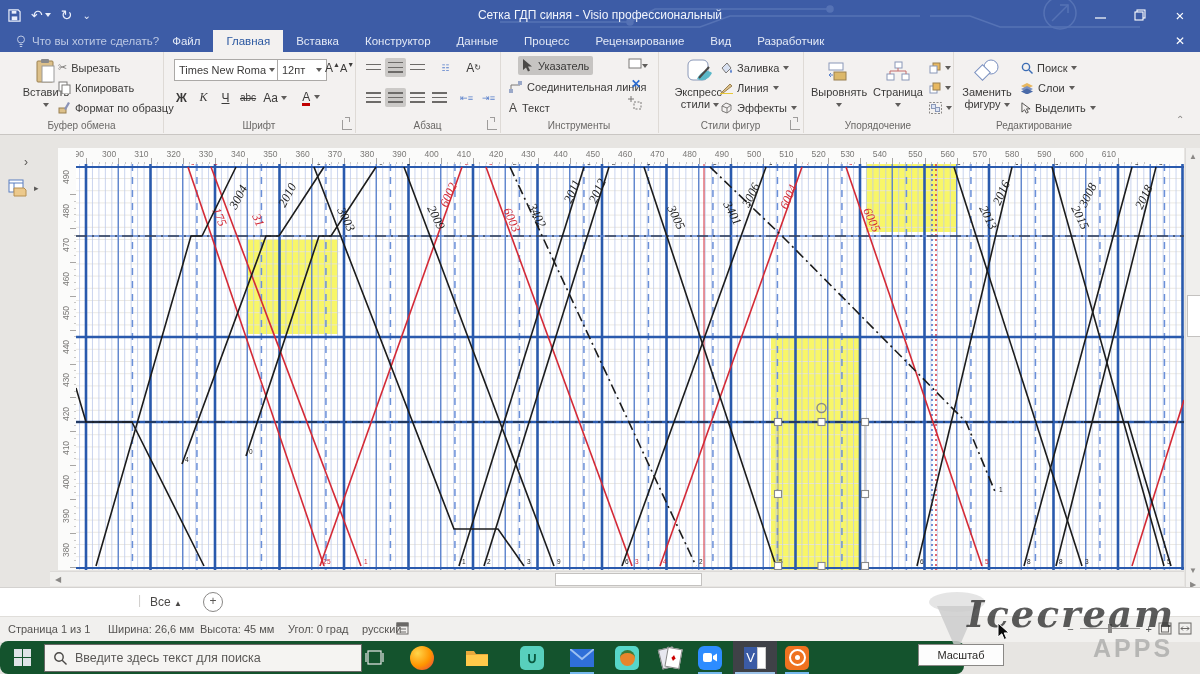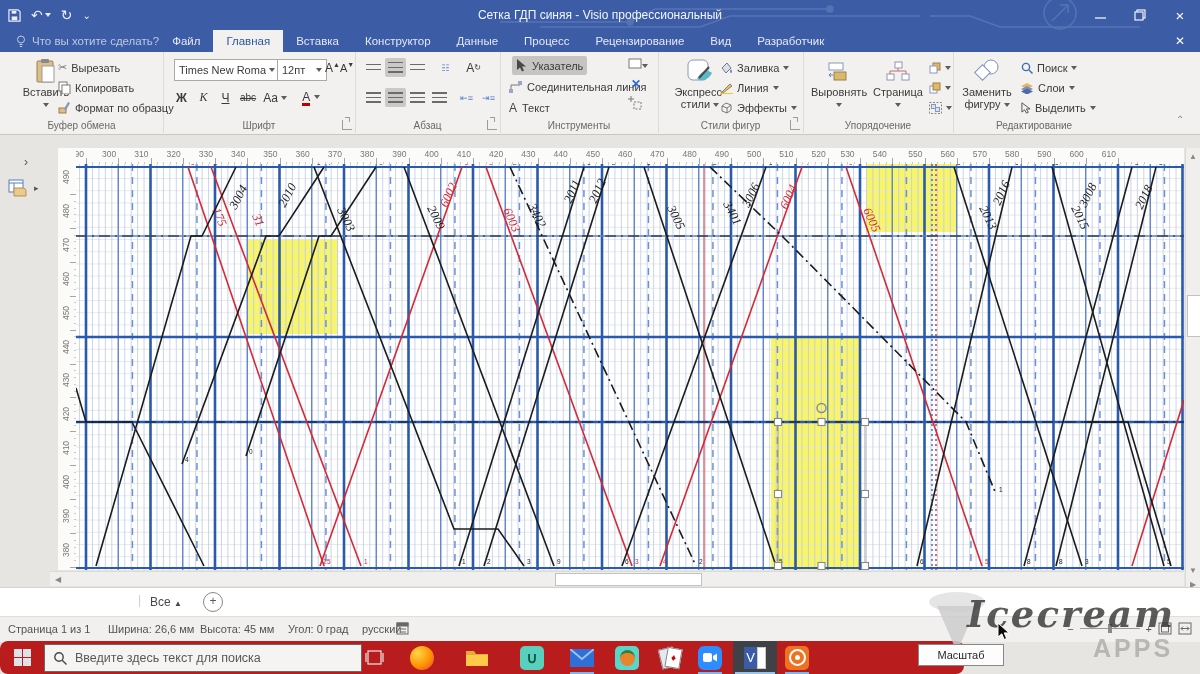--- a/index.html
+++ b/index.html
@@ -61,21 +61,21 @@
   #pagetab-sep{position:absolute;left:138px;top:5px;color:#cfcdcb;}
   #pagetab-all{position:absolute;left:150px;top:7px;color:#4a4846;}
   #pagetab-add{position:absolute;left:203px;top:4px;width:18px;height:18px;border:1px solid #8a8886;border-radius:50%;text-align:center;line-height:17px;font-size:12px;color:#5a5856;}
   
   #statusbar{position:absolute;left:0;top:616px;width:1200px;height:25px;background:#f1f0ee;border-top:1px solid #e0deda;font-size:11px;color:#555351;}
   #statusbar .sitem{position:absolute;top:6px;white-space:nowrap;}
   #zoomctl{position:absolute;right:8px;top:5px;display:flex;align-items:center;gap:6px;color:#555;}
   #zoomctl .ztrack{width:60px;height:1px;background:#9a9896;position:relative;}
   #zoomctl .zknob{position:absolute;left:28px;top:-4px;width:4px;height:9px;background:#8a8886;}
   
-  #taskbar{position:absolute;left:0;top:641px;width:964px;height:33px;background:#b91c1c;z-index:30;border-radius:8px;}
+  #taskbar{position:absolute;left:0;top:641px;width:964px;height:33px;background:#14532d;z-index:30;border-radius:8px;}
   #start{position:absolute;left:0;top:0;width:44px;height:33px;display:flex;align-items:center;justify-content:center;}
   #tsearch{position:absolute;left:44px;top:3px;width:300px;height:26px;background:#f5f4f2;border:1px solid #6a6866;display:flex;align-items:center;gap:8px;padding:0 8px;font-size:12.5px;color:#5a5856;}
   .tapp{position:absolute;top:0;width:44px;height:33px;display:flex;align-items:center;justify-content:center;}
   .tapp.active{background:#3f4147;}
   .tapp .uline{position:absolute;bottom:0;left:10px;right:10px;height:2px;background:#76b9ed;}
   .tapp.active .uline{left:2px;right:2px;background:#9cc3e8;}
   #tray{position:absolute;right:0;top:0;height:33px;display:flex;align-items:center;gap:9px;color:#fff;padding-right:6px;}
   #trayclock{text-align:center;font-size:11px;line-height:12px;}
   
   #wm{position:absolute;left:905px;top:590px;width:290px;height:84px;z-index:40;pointer-events:none;}
@@ -236,21 +236,21 @@
             <span class="bars"></span>
           </span>
         <span class="pbtn" style="margin-left:5px;color:#5b82cc;font-size:9px;">⇤≡</span>
         <span class="pbtn" style="color:#5b82cc;font-size:9px;">⇥≡</span>
       </div>
       <div class="glabel">Абзац</div>
       <div class="launcher"></div>
     </div>
 
     <div class="rgroup" style="left:500px;width:158px;">
-      <div class="toolbtn sel abs" style="left:12px;top:4px;">
+      <div class="toolbtn sel abs" style="left:18px;top:4px;">
         <svg width="11" height="13" viewBox="0 0 11 13">
             <path d="M1,0 L1,11 L4,8.5 L6,12.5 L8,11.5 L6,7.5 L10,7.5 Z" fill="#4a4846"></path>
           </svg>
         <span>Указатель</span>
       </div>
       <div class="toolbtn abs" style="left:5px;top:25px;">
         <svg width="13" height="12" viewBox="0 0 13 12" fill="none">
             <polyline points="2,10 2,4 11,4 11,1" stroke="#7a7876"></polyline>
             <rect x="0" y="8" width="4" height="4" fill="#9aa8c8"></rect>
             <rect x="9" y="0" width="4" height="4" fill="#9aa8c8"></rect>

